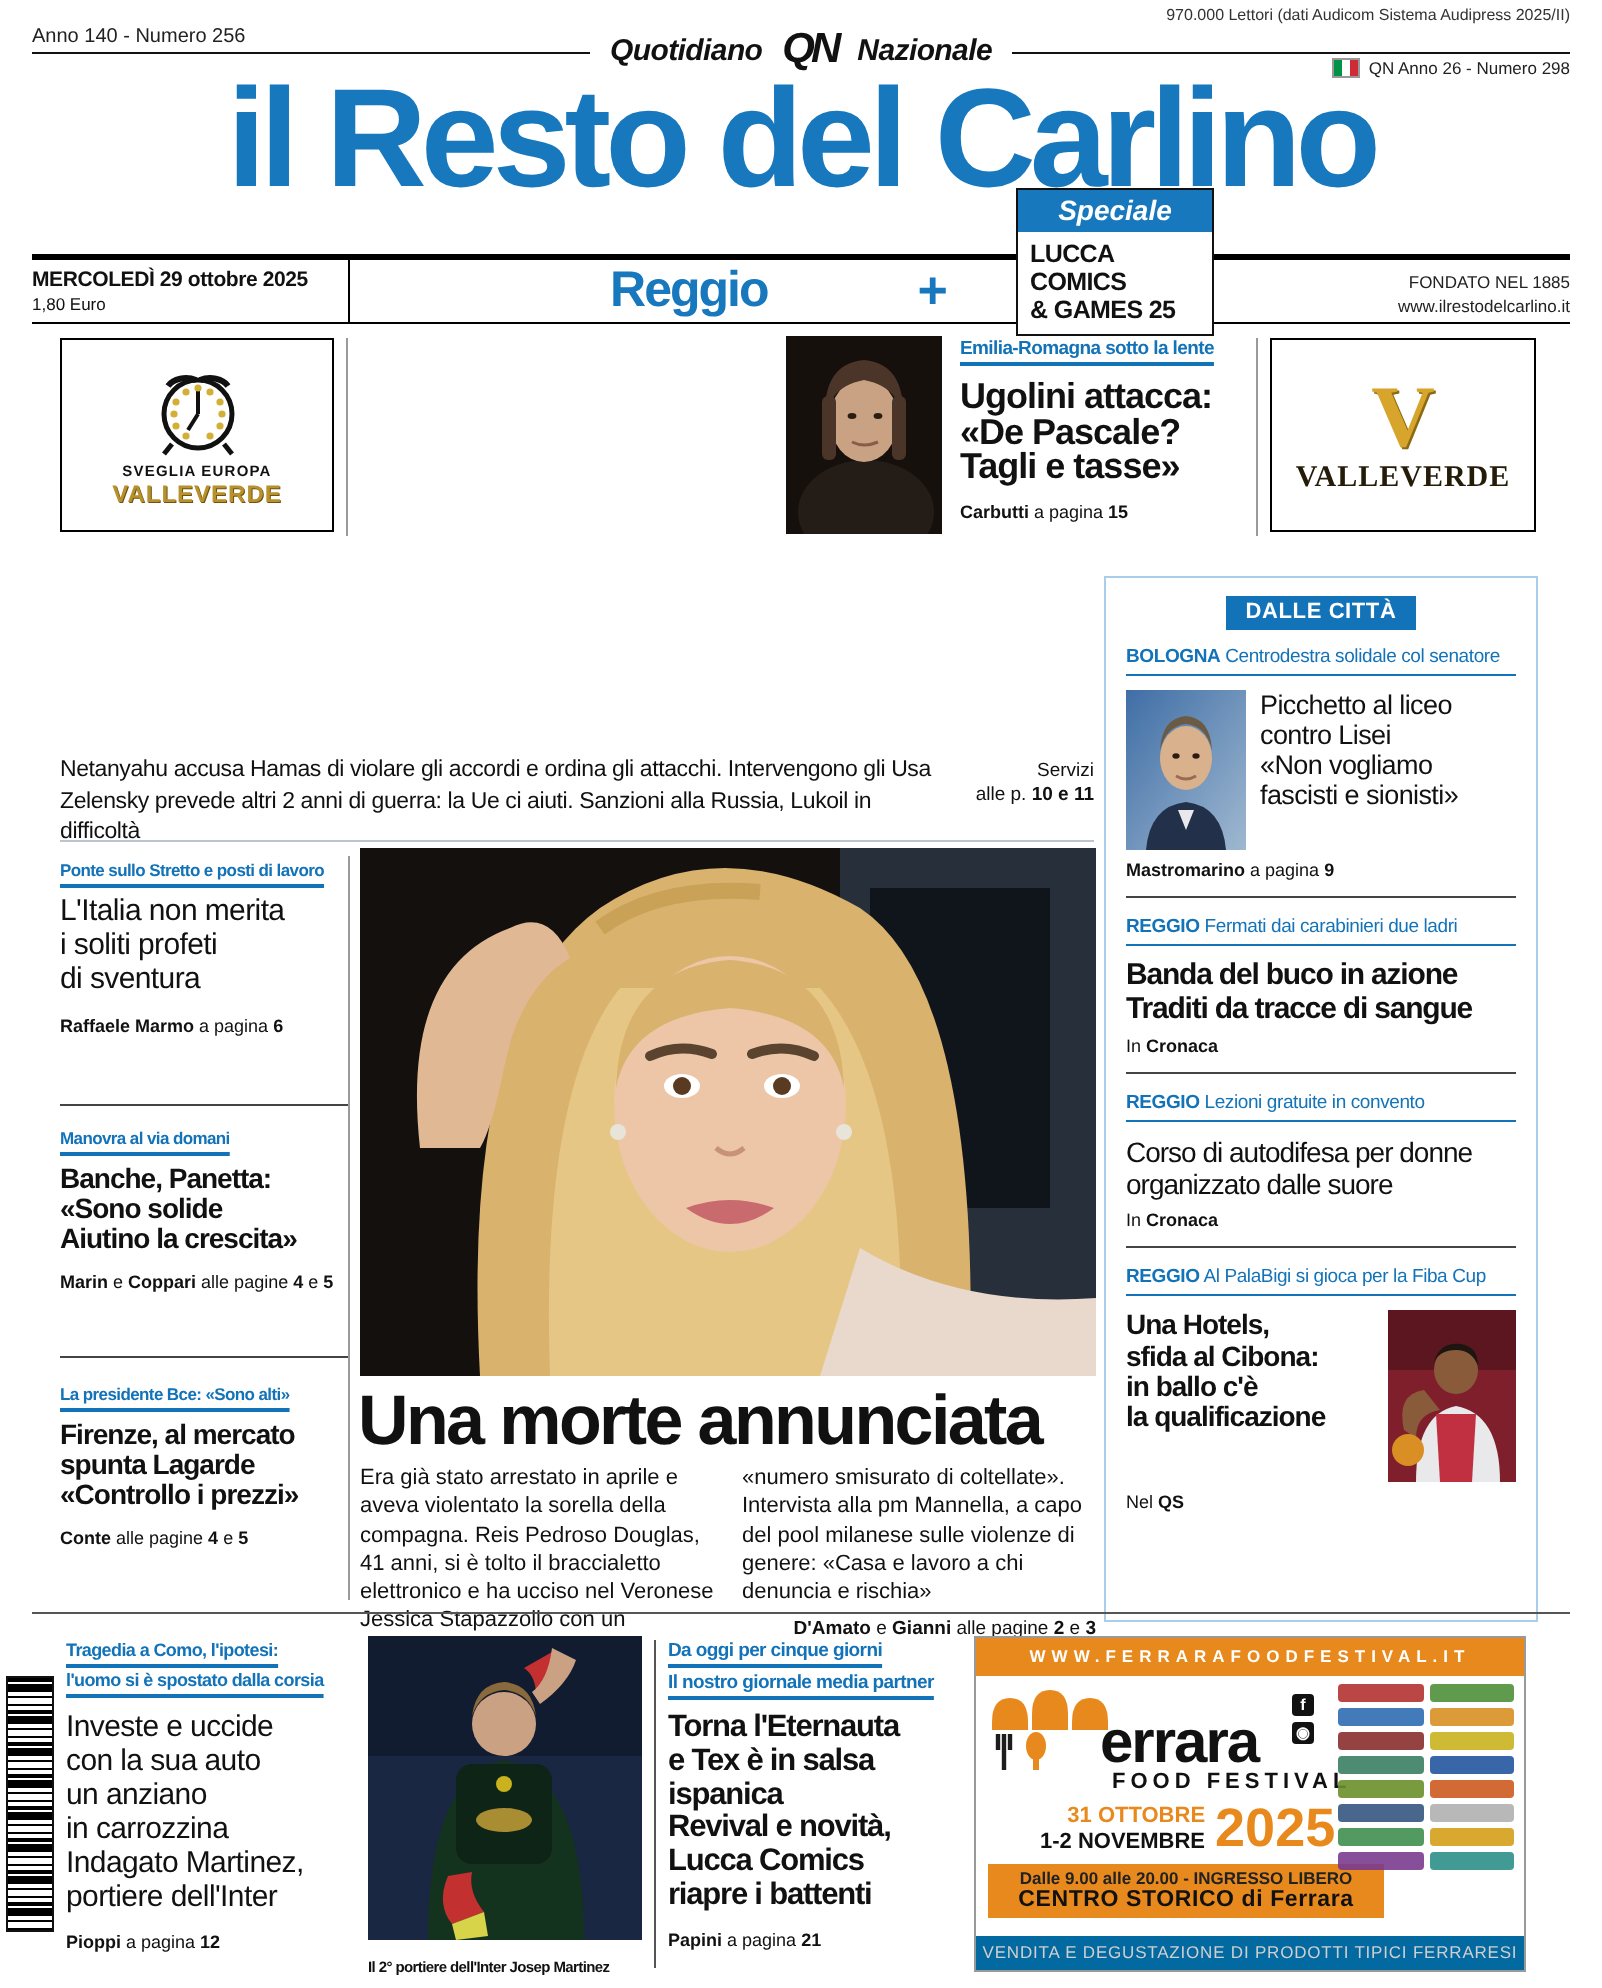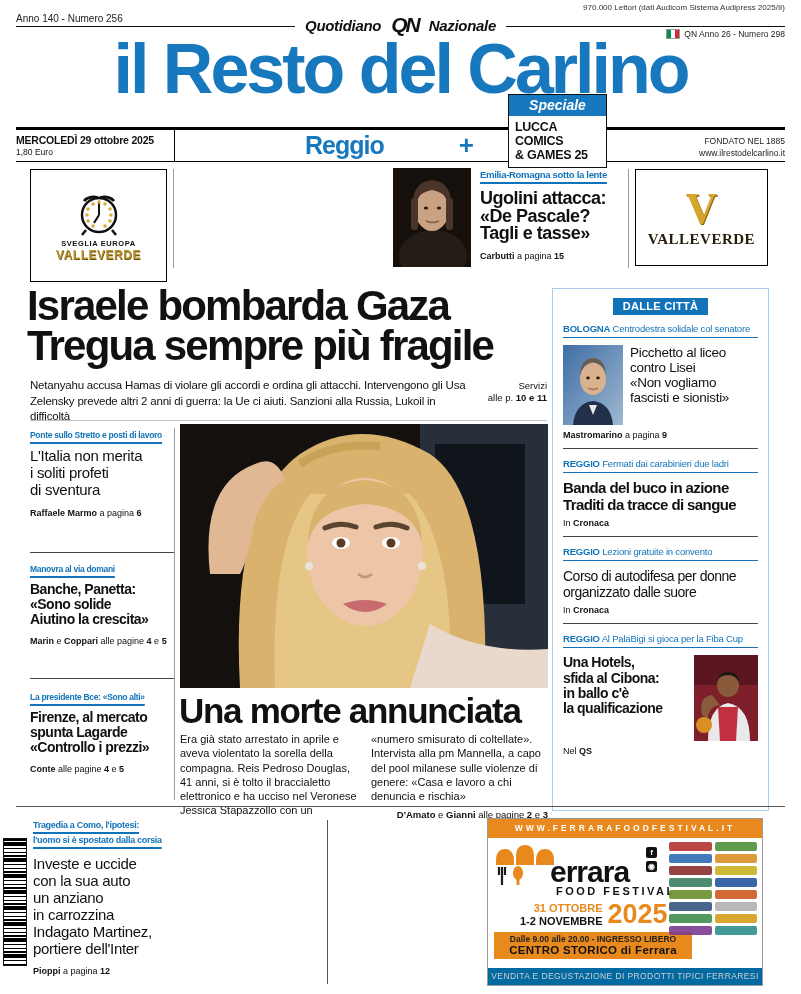--- a/index.html
+++ b/index.html
@@ -169,21 +169,21 @@
     </div>
   </div>
 
   <div class="abs speciale">
     <div class="sp-head">Speciale</div>
     <div class="sp-body pl">LUCCA
 COMICS
 &amp; GAMES 25</div>
   </div>
 
-  <div class="abs adbox" style="left:30px;top:169px;width:137px;height:113px;">
+  <div class="abs adbox" style="left:30px;top:169px;width:137px;height:97px;">
     <svg width="50" height="48" viewBox="0 0 50 48">
       <circle cx="25" cy="26" r="17" fill="#fff" stroke="#111" stroke-width="2.5"></circle>
       <path d="M10 12 A10 7 0 0 1 24 9" fill="none" stroke="#111" stroke-width="3"></path>
       <path d="M26 9 A10 7 0 0 1 40 12" fill="none" stroke="#111" stroke-width="3"></path>
       <line x1="12" y1="41" x2="8" y2="46" stroke="#111" stroke-width="2.5"></line>
       <line x1="38" y1="41" x2="42" y2="46" stroke="#111" stroke-width="2.5"></line>
       <line x1="25" y1="26" x2="25" y2="14" stroke="#111" stroke-width="2"></line>
       <line x1="25" y1="26" x2="20" y2="34" stroke="#111" stroke-width="2"></line>
       <g fill="#d4af37">
         <circle cx="25" cy="13" r="1.8"></circle>
@@ -228,22 +228,20 @@
     <div class="byline" style="margin-top:8px;"><span class="sb">Carbutti</span><span> a pagina </span><span class="sb">15</span></div>
   </div>
 
   <div class="abs vr" style="left:628px;top:169px;height:99px;"></div>
 
   <div class="abs adbox" style="left:635px;top:169px;width:133px;height:97px;">
     <div class="ad2-v">V</div>
     <div class="ad2-n">VALLEVERDE</div>
   </div>
 
-  <div class="abs lead-head pl">Israele bombarda Gaza
-Tregua sempre più fragile</div>
   <div class="abs deckrow">
     <div class="deck pl">Netanyahu accusa Hamas di violare gli accordi e ordina gli attacchi. Intervengono gli Usa
 Zelensky prevede altri 2 anni di guerra: la Ue ci aiuti. Sanzioni alla Russia, Lukoil in difficoltà</div>
     <div class="services pl"><span>Servizi
 alle p. </span><span class="sb">10 e 11</span></div>
   </div>
   <div class="abs deckrule"></div>
 
   <div class="abs lc" style="top:428px;">
     <div class="kick">Ponte sullo Stretto e posti di lavoro</div>
@@ -382,23 +380,51 @@
 l'uomo si è spostato dalla corsia</div>
     <div class="sl-head pl">Investe e uccide
 con la sua auto
 un anziano
 in carrozzina
 Indagato Martinez,
 portiere dell'Inter</div>
     <div class="byline" style="margin-top:9px;"><span class="sb">Pioppi</span><span> a pagina </span><span class="sb">12</span></div>
   </div>
 
+  <div class="abs photoM">
+    <svg width="137" height="152" viewBox="0 0 137 152">
+      <rect width="137" height="152" fill="#1a2742"></rect>
+      <rect x="0" y="0" width="137" height="60" fill="#121c30"></rect>
+      <path d="M30 152 Q30 70 68 62 Q108 70 108 152Z" fill="#14331f"></path>
+      <rect x="44" y="64" width="48" height="50" rx="8" fill="#0e2416"></rect>
+      <circle cx="68" cy="44" r="16" fill="#caa183"></circle>
+      <path d="M52 40 Q54 24 68 23 Q82 24 84 40 Q80 28 68 27 Q56 28 52 40Z" fill="#8a6a3c"></path>
+      <path d="M84 30 Q96 18 92 8 L78 16 Q84 20 84 30Z" fill="#c23030"></path>
+      <path d="M86 34 Q100 24 104 12 L92 6 Q90 22 82 28Z" fill="#caa183"></path>
+      <path d="M40 120 Q34 134 42 144 L58 138 Q50 128 52 118Z" fill="#c23030"></path>
+      <path d="M42 144 L58 138 L60 150 L44 152Z" fill="#d8d44a"></path>
+      <ellipse cx="68" cy="92" rx="14" ry="6" fill="#cfa83a" opacity="0.8"></ellipse>
+      <circle cx="68" cy="74" r="4" fill="#c9b21e"></circle>
+    </svg>
+    <div class="pm-cap">Il 2° portiere dell'Inter Josep Martinez</div>
+  </div>
 
   <div class="abs vr-b abs"></div>
 
+  <div class="abs storyM">
+    <div class="kick pl">Da oggi per cinque giorni
+Il nostro giornale media partner</div>
+    <div class="sm-head pl">Torna l'Eternauta
+e Tex è in salsa
+ispanica
+Revival e novità,
+Lucca Comics
+riapre i battenti</div>
+    <div class="byline" style="margin-top:8px;"><span class="sb">Papini</span><span> a pagina </span><span class="sb">21</span></div>
+  </div>
 
   <div class="abs ferrara">
     <div class="fe-url">WWW.FERRARAFOODFESTIVAL.IT</div>
     <div class="fe-left">
       <div class="fe-logo">
         <svg width="60" height="42" viewBox="0 0 60 42">
           <g fill="#e8891d">
             <path d="M2 18 Q2 6 11 6 Q20 6 20 18 L20 22 L2 22Z"></path>
             <path d="M22 14 Q22 2 31 2 Q40 2 40 14 L40 22 L22 22Z"></path>
             <path d="M42 18 Q42 6 51 6 Q60 6 60 18 L60 22 L42 22Z"></path>

